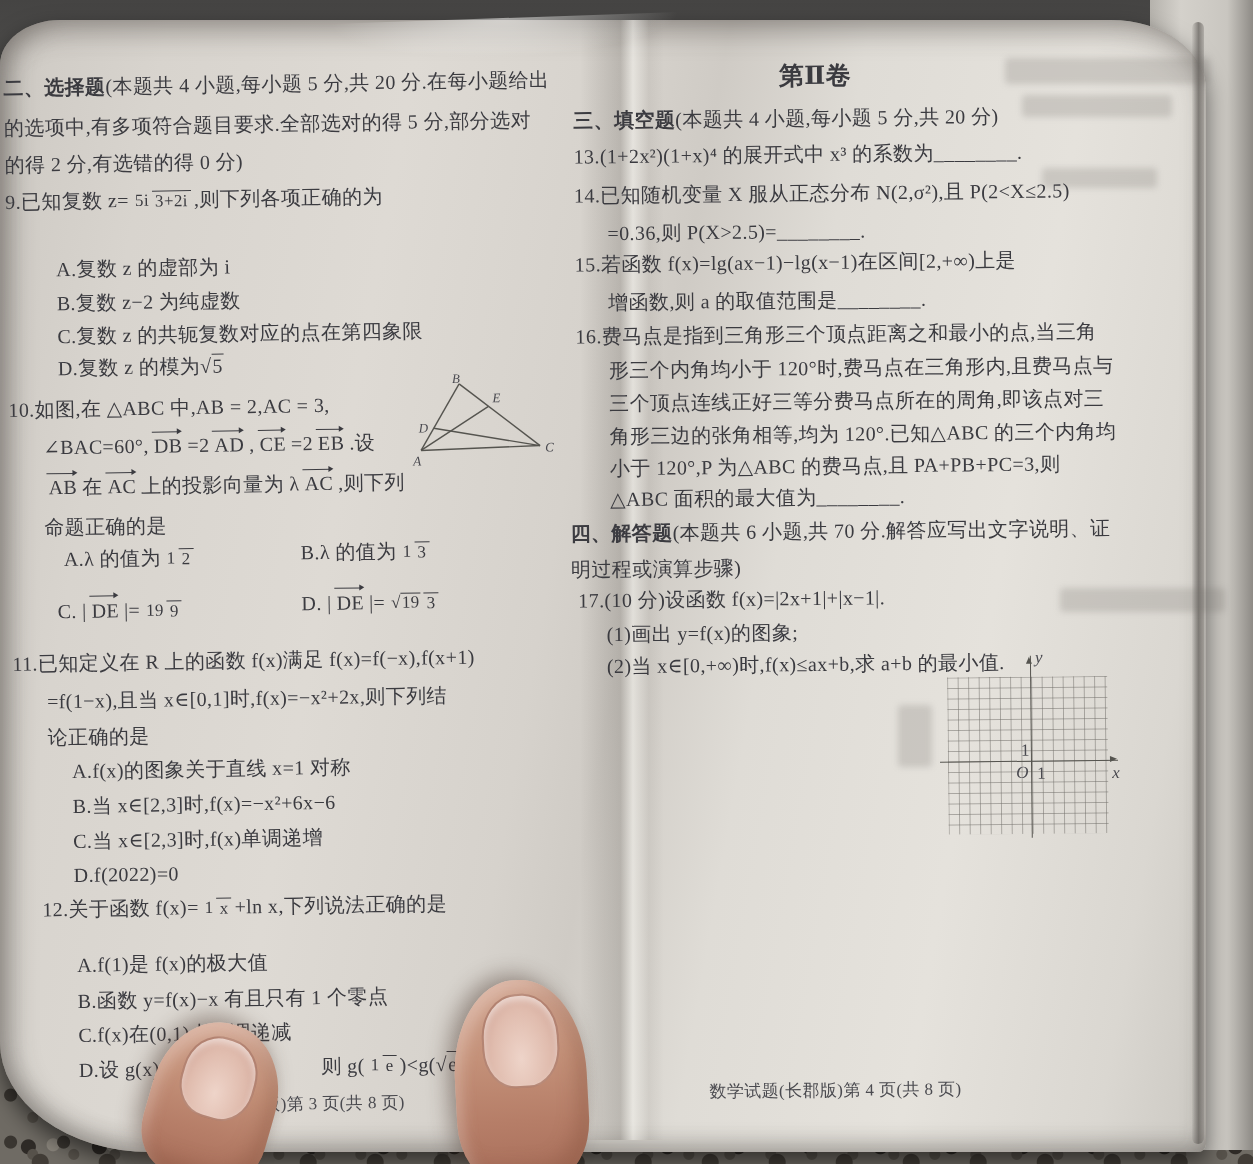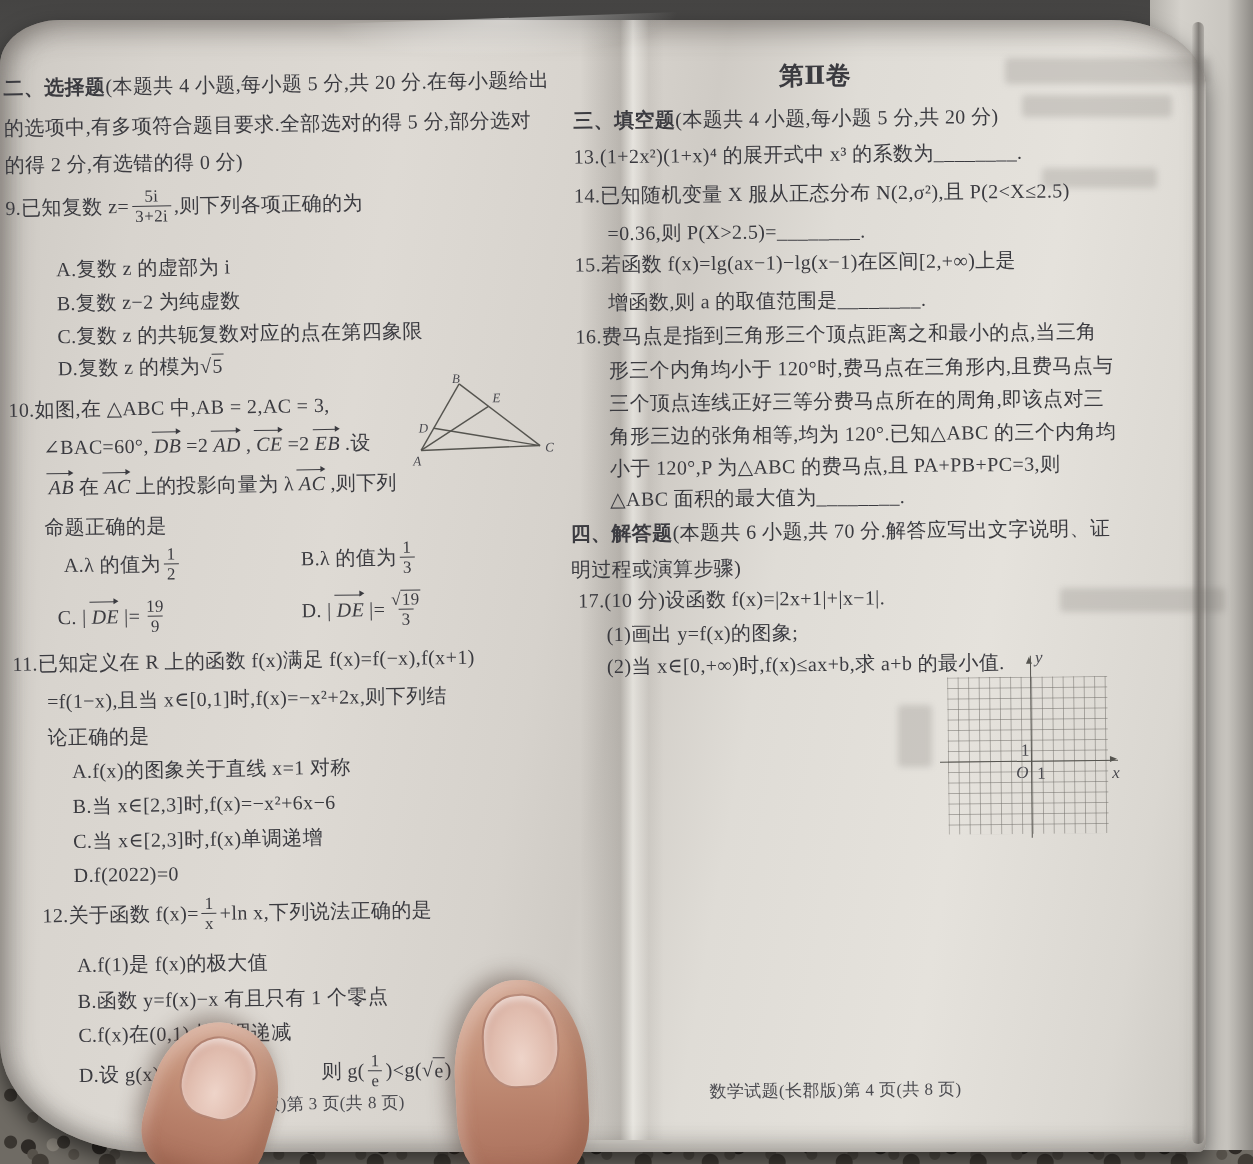--- a/index.html
+++ b/index.html
@@ -28,24 +28,24 @@
   .edge-line{position:absolute;left:1192px;top:22px;width:12px;height:1122px;z-index:3;
     background:linear-gradient(90deg,rgba(70,66,62,0.05),rgba(88,84,80,0.65) 55%,rgba(120,116,112,0.35));border-radius:6px;}
   .top-fold-glow{position:absolute;left:330px;top:18px;width:350px;height:40px;z-index:3;
     background:radial-gradient(ellipse at 50% 0%,rgba(255,255,252,0.55),transparent 70%);transform:rotate(-2deg);}
   .page{position:absolute;z-index:4;color:#3b3b40;}
   .page-left{left:0;top:0;width:600px;height:1164px;transform:rotate(-0.9deg);transform-origin:0 0;}
   .page-right{left:0;top:0;width:1253px;height:1164px;transform:rotate(-0.6deg);transform-origin:620px 0;}
   .ln{position:absolute;white-space:nowrap;font-size:20px;letter-spacing:0.4px;line-height:1.25;}
   .b{font-weight:bold;}
   .mrow{display:flex;align-items:center;}
-  .fr{display:inline-flex;flex-direction:column;align-items:center;margin:0 3px;line-height:1.05;font-size:17px;vertical-align:middle;}
+  .fr{display:inline-flex;flex-direction:row;align-items:center;margin:0 3px;line-height:1.05;font-size:17px;vertical-align:middle;}
   .fr .den{border-top:1.4px solid #3b3b40;padding:1px 3px 0 3px;}
   .fr .num{padding:0 3px;display:inline-flex;align-items:center;}
-  .vec{font-style:italic;position:relative;margin:0 3px;padding:0 2px;}
+  .vec{position:relative;margin:0 3px;padding:0 2px;}
   .vec::before{content:"";position:absolute;left:0;right:5px;top:-3px;border-top:1.3px solid #3b3b40;}
   .vec::after{content:"";position:absolute;right:-1px;top:-6.5px;border:3px solid transparent;border-left:5px solid #3b3b40;}
   .rad{border-top:1.3px solid #3b3b40;padding:0 1px;}
   .blank-gap{display:inline-block;width:150px;}
   .fig{position:absolute;}
   .glabel{position:absolute;font-style:italic;font-size:17px;color:#4a4a50;}
   .grid{position:absolute;left:12px;top:23px;width:160px;height:157px;
     background-image:linear-gradient(rgba(105,102,98,0.55) 0 1px,transparent 1px),linear-gradient(90deg,rgba(105,102,98,0.55) 0 1px,transparent 1px);
     background-size:10.5px 10.5px;opacity:0.9;}
   .axis-x{position:absolute;left:4px;top:107px;width:178px;height:0;border-top:1.6px solid #55544f;}

